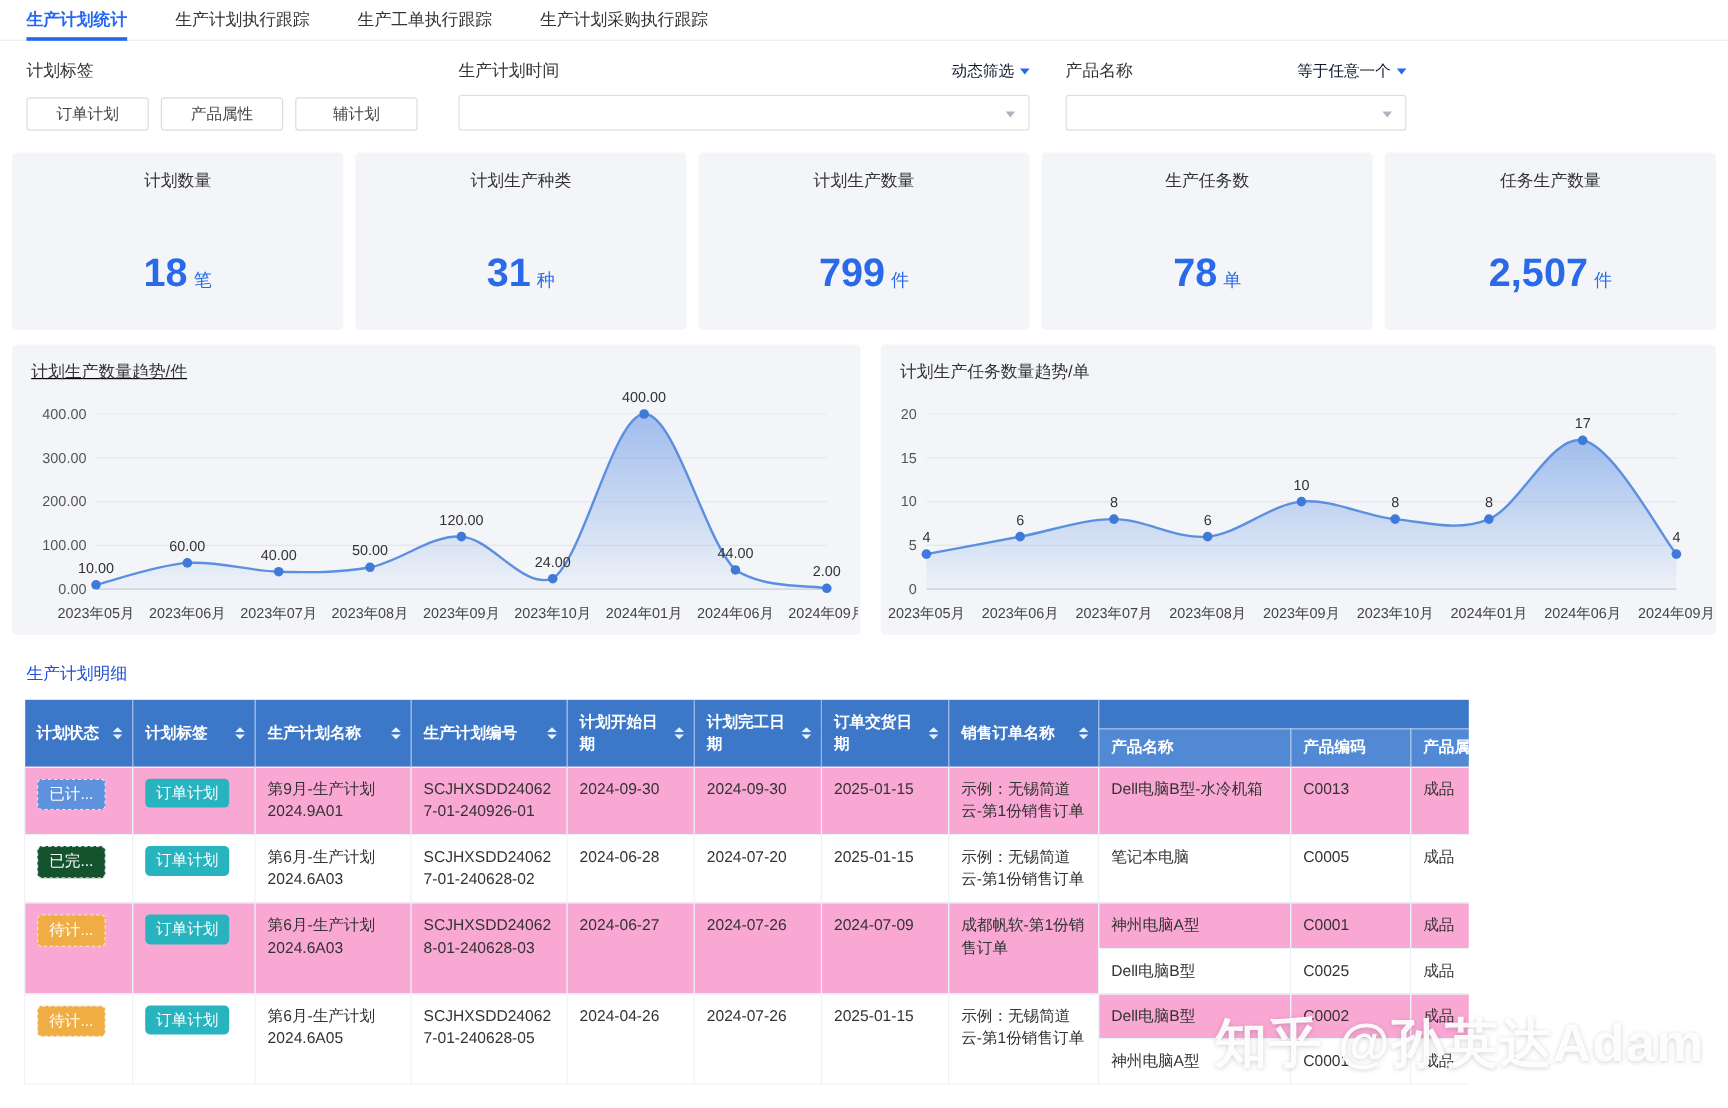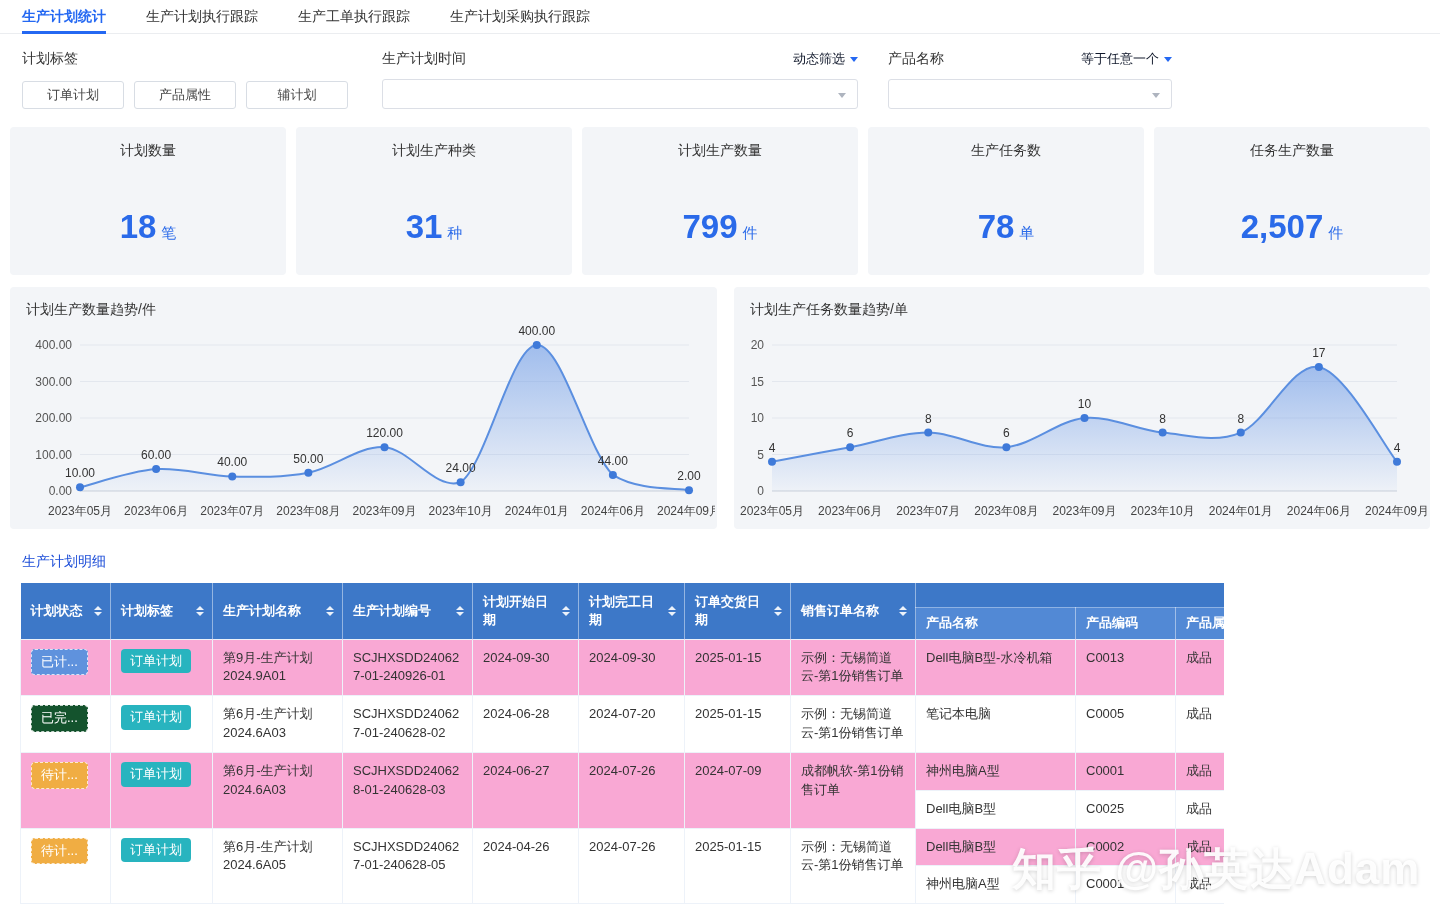--- a/index.html
+++ b/index.html
@@ -30,21 +30,21 @@
   .stats { display:flex; gap:10px; margin:18px 10px 0; }
   .stat-card { flex:1; height:148px; background:#f3f5f8; border-radius:4px; text-align:center; }
   .stat-title { margin-top:15px; font-size:14px; color:#333; }
   .stat-num { margin-top:48px; color:#2a6ae9; }
   .stat-value { font-size:33px; font-weight:600; }
   .stat-unit { font-size:15px; margin-left:5px; }
 
   
   .charts { display:flex; gap:17px; margin:12px 10px 0; }
   .chart-card { background:#f3f5f8; border-radius:4px; height:242px; overflow:hidden; }
-  .chart-card.left { width:707px; }
+  .chart-card.left { width:707px;text-decoration:underline; }
   .chart-card.right { flex:1; }
   .chart-title { padding:14px 0 0 16px; font-size:14px; color:#333; }
   .chart-card svg { display:block; margin-top:0px; }
   svg text { font-family:"Liberation Sans", sans-serif; }
   .ytick { font-size:12px; fill:#555; }
   .xtick { font-size:12px; fill:#444; }
   .dlabel { font-size:12px; fill:#333; }
 
   
   .section-title { margin:24px 0 12px 22px; font-size:14px; color:#1d4ed8; }

